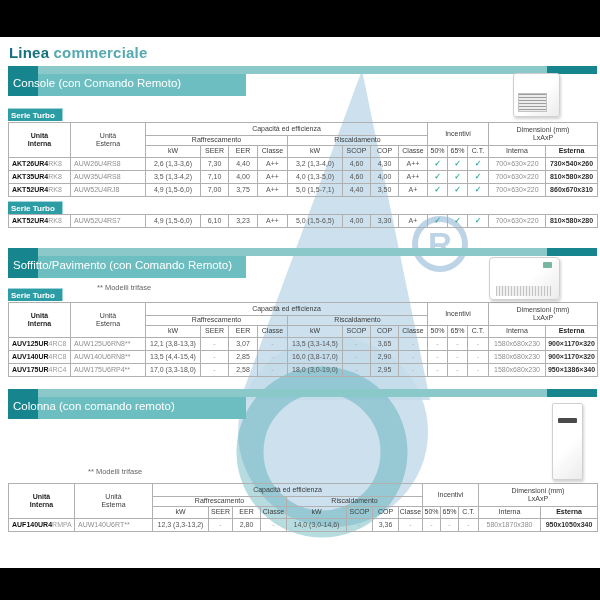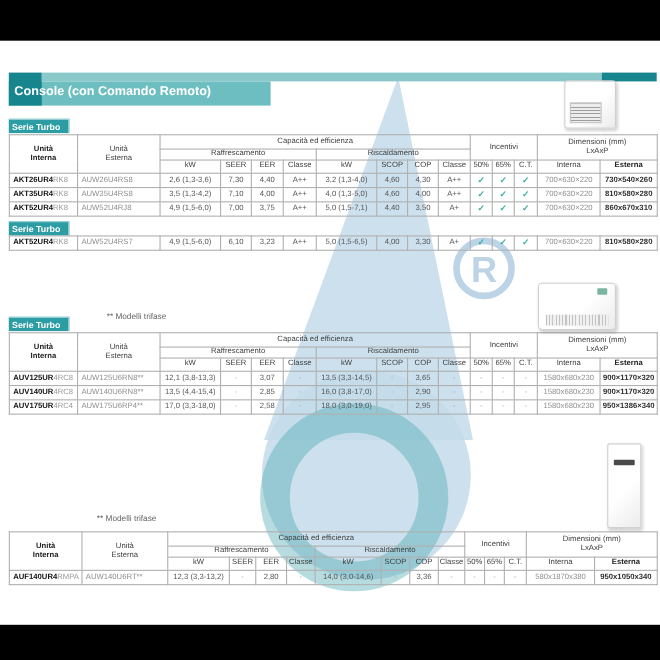--- a/index.html
+++ b/index.html
@@ -11,21 +11,21 @@
   .wm{position:absolute;left:0;top:0;z-index:0;pointer-events:none;}
 
   .title{position:absolute;left:9px;top:44px;font-size:15px;font-weight:bold;z-index:1;letter-spacing:.2px;}
   .t-bold{color:#15727c;} .t-light{color:#55a9b0;}
 
   .banner{position:absolute;left:8px;width:589px;height:30px;z-index:1;}
   .banner .blabel{position:absolute;left:0;top:8px;width:238px;height:22px;background:#6dbec1;}
   .banner .accent{position:absolute;left:0;top:0;width:30px;height:30px;background:#16858e;}
   .banner .strip{position:absolute;left:30px;top:0;width:509px;height:8px;background:#8bc8ca;}
   .banner .strip-end{position:absolute;left:539px;top:0;width:50px;height:8px;background:#16858e;}
-  .banner .btext{position:absolute;left:5px;top:11px;color:#fff;font-weight:bold;font-size:11.5px;white-space:nowrap;}
+  .banner .btext{position:absolute;left:5px;top:11px;color:#fff;font-weight:normal;font-size:11.5px;white-space:nowrap;}
 
   .serie{position:absolute;left:8px;height:13px;background:#2d9da5;color:#fff;font-weight:bold;
          font-size:8px;line-height:13px;padding:0 7px 0 3px;z-index:1;
          border-top:1px solid #9ed4d8;border-right:1px solid #9ed4d8;box-sizing:border-box;white-space:nowrap;}
   .note{position:absolute;font-size:7.5px;color:#666;z-index:1;}
 
   .tbl{position:absolute;left:8px;z-index:1;}
   .tbl table{border-collapse:collapse;table-layout:fixed;width:589px;background:transparent;}
   .tbl th,.tbl td{border:1px solid #b0b0b0;font-size:7px;color:#555;text-align:center;
                   padding:0;overflow:hidden;white-space:nowrap;line-height:1.15;}
@@ -63,20 +63,21 @@
   <svg class="wm" width="600" height="600" viewBox="0 0 600 600">
     <polygon points="362,70 240,400 430,400" fill="#c3daea" opacity="0.85"></polygon>
     <circle cx="333" cy="432" r="95" fill="#c3daea" opacity="0.85"></circle>
     <circle cx="322" cy="452" r="72" fill="none" stroke="#49a8b0" stroke-width="27" opacity="0.4"></circle>
     <g>
       <circle cx="440" cy="244" r="25" fill="none" stroke="#bcd4e6" stroke-width="6"></circle>
       <text x="440" y="256" text-anchor="middle" font-size="33" font-weight="bold" font-family="Liberation Sans, sans-serif" fill="#bcd4e6">R</text>
     </g>
   </svg>
 
+  <div class="title"><span class="t-bold">Linea</span><span> </span><span class="t-light">commerciale</span></div>
 
   <div class="banner" style="top:66px">
     <div class="blabel"></div>
     <div class="accent"></div>
     <div class="strip"></div>
     <div class="strip-end"></div>
     <div class="btext">Console (con Comando Remoto)</div>
   </div>
 
   <div class="serie" style="top:108px">Serie Turbo</div>
@@ -221,20 +222,27 @@
             <td class="chk">✓</td>
             <td class="chk">✓</td>
             <td class="chk">✓</td>
             <td class="dimi">700×630×220</td>
             <td class="dime">810×580×280</td>
           </tr>
         </tbody>
       </table>
     </div>
 
+  <div class="banner" style="top:248px">
+    <div class="blabel"></div>
+    <div class="accent"></div>
+    <div class="strip"></div>
+    <div class="strip-end"></div>
+    <div class="btext">Soffitto/Pavimento (con Comando Remoto)</div>
+  </div>
 
   <div class="note" style="top:283px;left:97px">** Modelli trifase</div>
   <div class="serie" style="top:288px">Serie Turbo</div>
   <div class="tbl" id="t2" style="top:302px">
       <table>
         <colgroup>
           <col style="width: 62px;">
           <col style="width: 75px;">
           <col style="width: 55px;">
           <col style="width: 28px;">
@@ -330,20 +338,27 @@
             <td class="dash">-</td>
             <td class="dash">-</td>
             <td class="dash">-</td>
             <td class="dimi">1580x680x230</td>
             <td class="dime">950×1386×340</td>
           </tr>
         </tbody>
       </table>
     </div>
 
+  <div class="banner" style="top:389px">
+    <div class="blabel"></div>
+    <div class="accent"></div>
+    <div class="strip"></div>
+    <div class="strip-end"></div>
+    <div class="btext">Colonna (con comando remoto)</div>
+  </div>
 
   <div class="note" style="top:467px;left:88px">** Modelli trifase</div>
   <div class="tbl" id="t3" style="top:483px">
       <table>
         <colgroup>
           <col style="width: 66px;">
           <col style="width: 78px;">
           <col style="width: 56px;">
           <col style="width: 24px;">
           <col style="width: 28px;">

